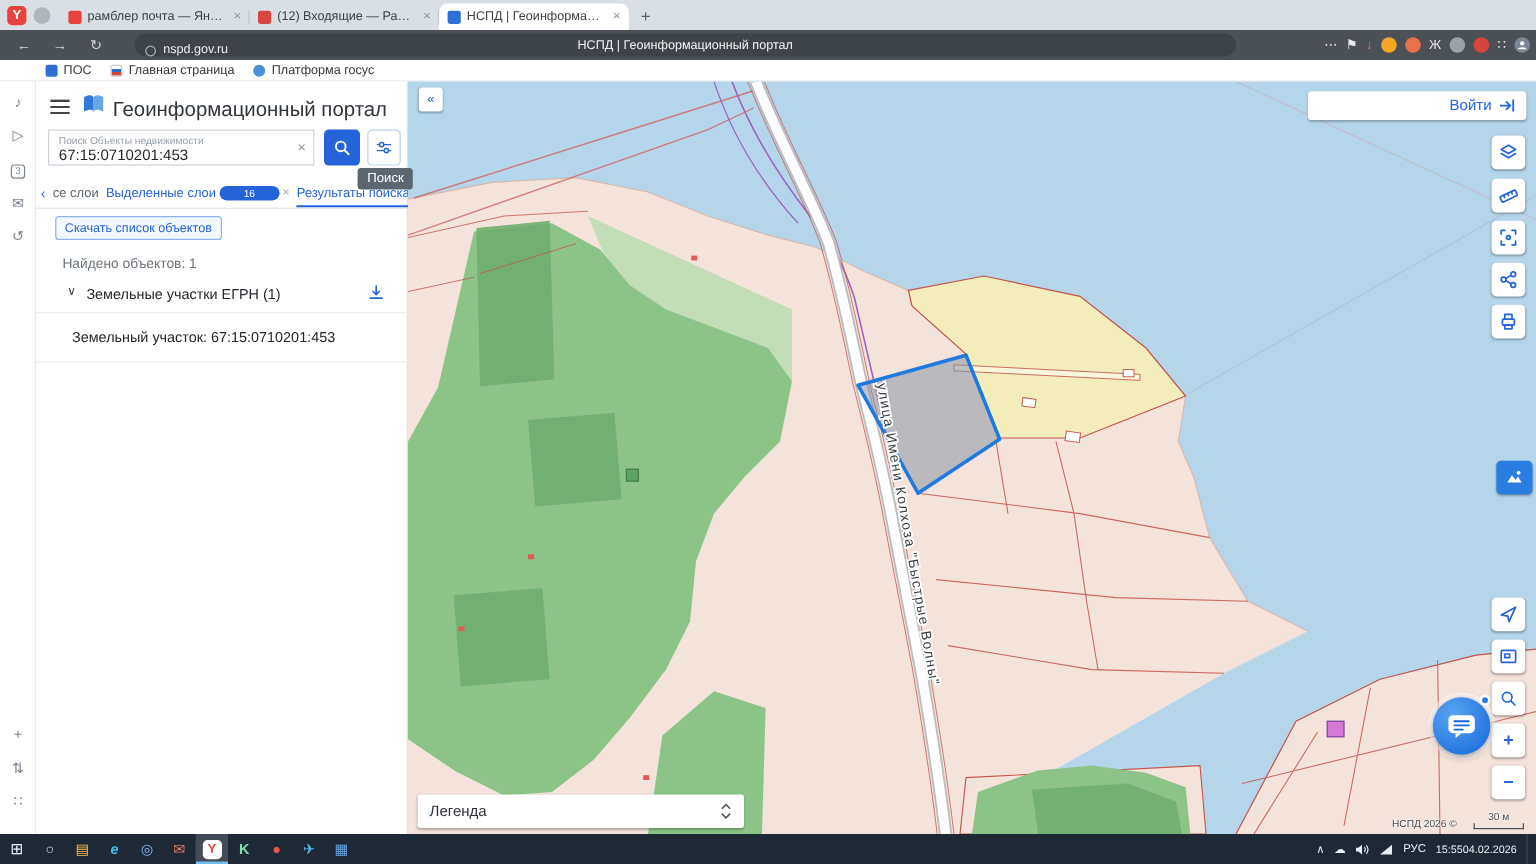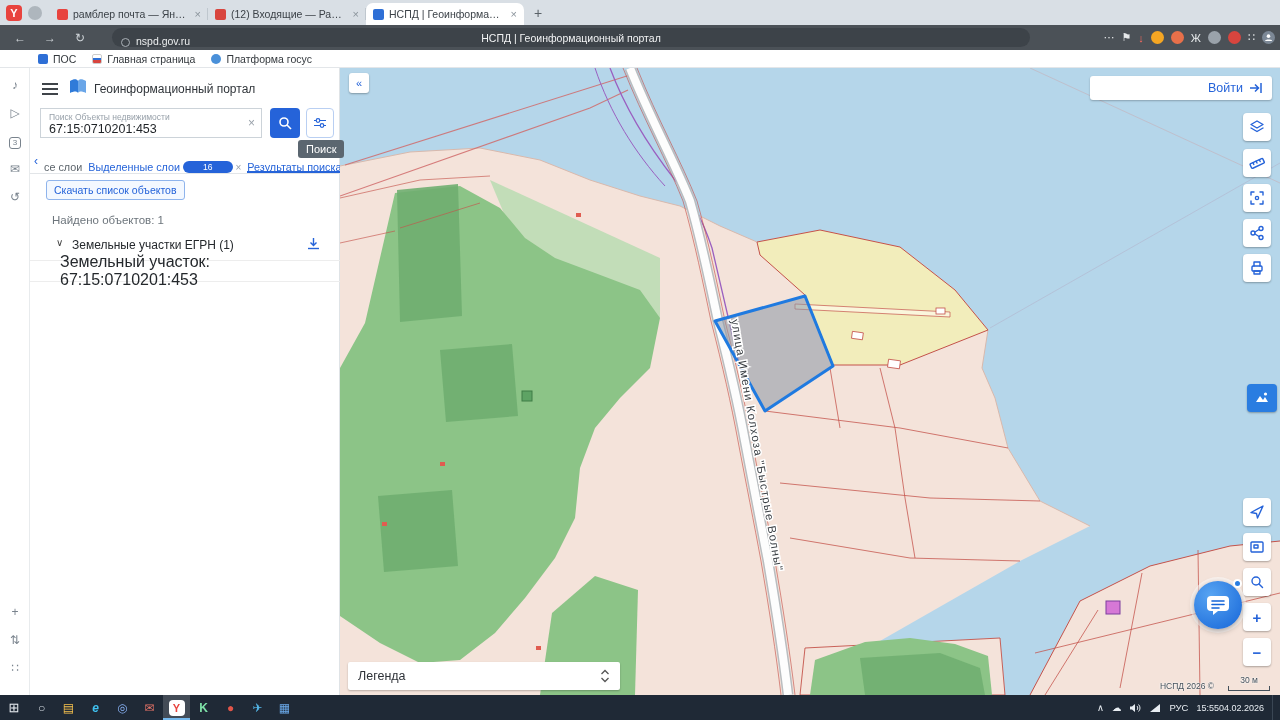--- a/index.html
+++ b/index.html
@@ -43,45 +43,45 @@
   .content{position:relative;height:627px;display:flex;background:#fff}
   .ybar{width:30px;flex:none;background:#fff;border-right:1px solid #e8ebed;position:relative}
   .yb{position:absolute;left:0;width:30px;text-align:center;color:#79838d;font-size:12px}
   .yb.badge span{display:inline-block;border:1px solid #79838d;border-radius:3px;font-size:8px;padding:0 3px;line-height:10px}
 
   
   .panel{width:310px;flex:none;background:#fff;border-right:1px solid #dfe3e6;position:relative;font-size:12px}
   .burger{position:absolute;left:12px;top:15px;width:16px;height:12px;
           background:linear-gradient(#3f4449 0 2px,transparent 2px 5px,#3f4449 5px 7px,transparent 7px 10px,#3f4449 10px 12px)}
   .plogo{position:absolute;left:38px;top:9px}
-  .ptitle{position:absolute;left:64px;top:14px;font-size:12px;color:#30353a}
+  .ptitle{position:absolute;left:64px;top:14px;font-size:17px;color:#30353a}
   .sfield{position:absolute;left:10px;top:40px;width:222px;height:30px;border:1px solid #ccd3d9;border-radius:0;background:#fff}
   .slabel{position:absolute;left:8px;top:3px;font-size:8.5px;color:#98a1aa}
   .svalue{position:absolute;left:8px;top:13px;font-size:12.5px;color:#1e2226}
   .sclear{position:absolute;right:6px;top:7px;font-size:12px;color:#9aa2ab}
   .bsearch{position:absolute;left:240px;top:40px;width:30px;height:30px;background:#2563d9;border-radius:4px;display:grid;place-items:center}
   .bfilter{position:absolute;left:276px;top:40px;width:28px;height:30px;background:#fff;border:1px solid #b9cff2;border-radius:4px;display:grid;place-items:center}
   .tooltip{position:absolute;left:268px;top:72px;background:#5b6670;color:#fff;font-size:11px;padding:3px 8px;border-radius:3px;z-index:6;white-space:nowrap}
   .ptabs{position:absolute;left:0;top:80px;width:310px;height:26px;border-bottom:1px solid #e2e5e8;display:flex;align-items:center;
          gap:6px;padding-left:4px;font-size:10.8px;white-space:nowrap;overflow:hidden}
-  .ptab{display:flex;align-items:flex-end;gap:3px;height:100%}
+  .ptab{display:flex;align-items:center;gap:3px;height:100%}
   .ptab.active{box-shadow:inset 0 -2px 0 #2563d9}
   .blue{color:#2563d9}
   .gray{color:#5d656c}
   .pbadge{background:#2563d9;color:#fff;border-radius:8px;font-size:8.5px;padding:1px 20px;line-height:10px}
   .px{color:#9aa2ab;font-size:10px}
   .btn-dl{position:absolute;left:16px;top:112px;font-size:10.5px;color:#2563d9;border:1px solid #8fb4ec;background:#f3f8ff;
           border-radius:3px;padding:3px 7px}
   .found{position:absolute;left:22px;top:146px;font-size:11.5px;color:#6d757c}
   .grow{position:absolute;left:0;top:166px;width:310px;height:24px}
   .gchev{position:absolute;left:26px;top:3px;color:#444;font-size:10px}
   .gtitle{position:absolute;left:42px;top:4px;font-size:12px;color:#24282c}
   .gdl{position:absolute;right:20px;top:3px}
-  .item{position:absolute;left:0;top:192px;width:310px;height:22px;border-top:1px solid #ededed;border-bottom:1px solid #ededed;
-        display:flex;align-items:center;padding-left:30px;font-size:16px;color:#24282c}
+  .item{position:absolute;left:0;top:192px;width:310px;height:42px;border-top:1px solid #ededed;border-bottom:1px solid #ededed;
+        display:flex;align-items:center;padding-left:30px;font-size:12px;color:#24282c}
 
   
   .map{position:relative;flex:1;overflow:hidden;background:#b5d6ea}
   .map svg.base{position:absolute;left:0;top:0}
   .collapse{position:absolute;left:9px;top:5px;width:20px;height:20px;background:#fff;border-radius:3px;color:#2563d9;
             display:grid;place-items:center;font-size:11px;box-shadow:0 1px 2px rgba(0,0,0,.3)}
   .login{position:absolute;right:8px;top:8px;width:182px;height:24px;background:#fff;border-radius:3px;box-shadow:0 1px 2px rgba(0,0,0,.25);
          display:flex;align-items:center;justify-content:flex-end;gap:6px;padding:0 9px;font-size:12.5px;color:#2563d9}
   .mbtn{position:absolute;width:28px;height:28px;background:#fff;border-radius:4px;box-shadow:0 1px 2px rgba(0,0,0,.3);
         display:grid;place-items:center;color:#2563d9;font-size:15px;font-weight:bold}

